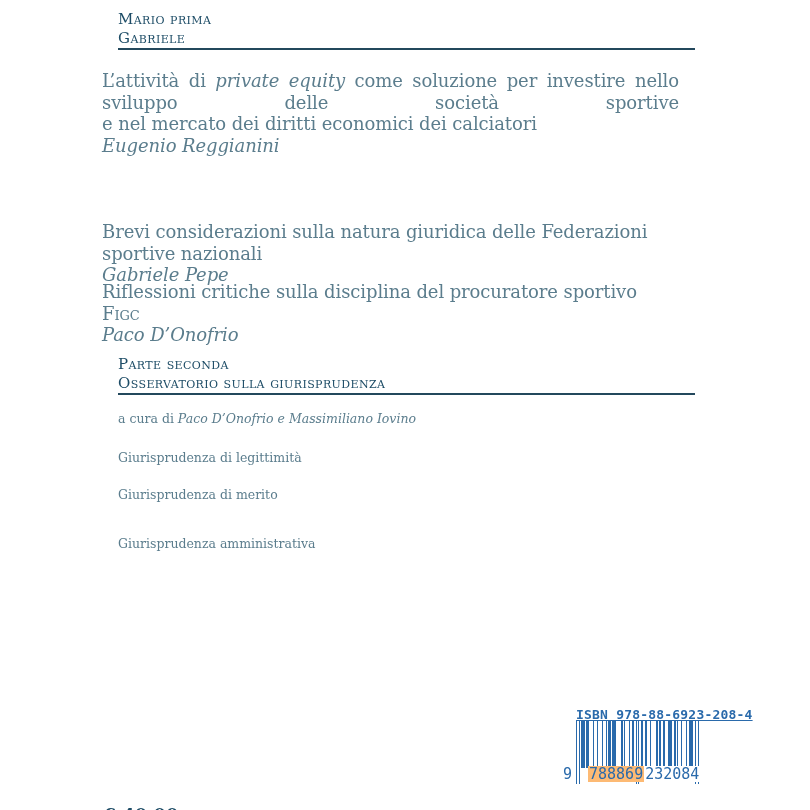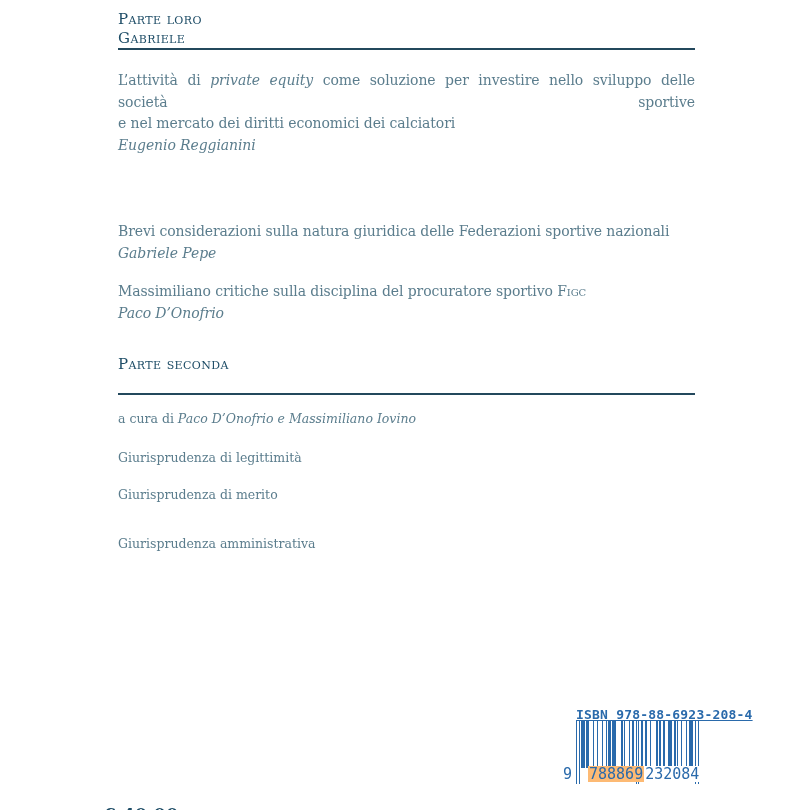--- a/index.html
+++ b/index.html
@@ -3,21 +3,21 @@
 <meta charset="utf-8">
 <style>
   html,body{margin:0;padding:0;background:#ffffff;}
   .page{
     position:relative;width:810px;height:810px;background:#ffffff;overflow:hidden;
     font-family:"DejaVu Serif", serif;
   }
   .section-head{position:absolute;left:118px;width:577px;line-height:19px;}
   .sc{font-variant:small-caps;letter-spacing:0.4px;font-size:15px;color:#1d4c66;}
   .rule{position:absolute;left:118px;width:577px;height:0;border:none;border-top:2px solid #23485c;margin:0;}
-  .article{position:absolute;left:118px;width:577px;font-size:14px;line-height:21.5px;color:#5b7d8d;letter-spacing:-0.1px;}
+  .article{position:absolute;left:102px;width:577px;font-size:18px;line-height:21.5px;color:#5b7d8d;letter-spacing:-0.1px;}
   .tline{min-height:21.5px;}
   .just{text-align:justify;text-align-last:justify;}
   .seg-r{font-style:normal;}
   .seg-i{font-style:italic;}
   .seg-sc{font-variant:small-caps;}
   .author{font-style:italic;line-height:21.5px;}
   .plain-line{position:absolute;left:118px;width:577px;font-size:12.5px;color:#5b7d8d;line-height:16px;}
   .price{
     position:absolute;left:104px;top:780px;font-size:17px;font-weight:bold;color:#1d4c66;letter-spacing:0.5px;margin-top:24px;
   }
@@ -36,21 +36,21 @@
   .bc-d0{width:14px;}
   .bc-d1{margin-left:11px;background:#fdba74;padding:0 1px;}
   .bc-d2{background:#ffffff;padding:0 1px;}
 </style>
 </head>
 <body>
 
 <div class="page">
 
   <div class="section-head" style="top:10px;">
-    <div class="sc">Parte loro</div>
+    <div class="sc">Mario prima</div>
     <div class="sc">Gabriele</div>
   </div>
   <hr class="rule" style="top:48px;">
 
   <div class="article" style="top:70px;">
     <div>
         <div class="tline just"><span class="seg-r">L’attività di </span><span class="seg-i">private equity</span><span class="seg-r"> come soluzione per investire nello sviluppo delle società sportive</span></div>
         <div class="tline"><span class="seg-r">e nel mercato dei diritti economici dei calciatori</span></div>
       </div>
     <div class="author">Eugenio Reggianini</div>
@@ -59,27 +59,28 @@
 
   <div class="article" style="top:221px;">
     <div>
         <div class="tline"><span class="seg-r">Brevi considerazioni sulla natura giuridica delle Federazioni sportive nazionali</span></div>
       </div>
     <div class="author">Gabriele Pepe</div>
   </div>
 
   <div class="article" style="top:281px;">
     <div>
-        <div class="tline"><span class="seg-r">Massimiliano critiche sulla disciplina del procuratore sportivo </span><span class="seg-sc">Figc</span></div>
+        <div class="tline"><span class="seg-r">Riflessioni critiche sulla disciplina del procuratore sportivo </span><span class="seg-sc">Figc</span></div>
       </div>
     <div class="author">Paco D’Onofrio</div>
   </div>
 
   <div class="section-head" style="top:355px;">
     <div class="sc">Parte seconda</div>
+    <div class="sc">Osservatorio sulla giurisprudenza</div>
   </div>
   <hr class="rule" style="top:393px;">
 
   <div class="plain-line" style="top:411px;"><span class="seg-r">a cura di </span><span class="seg-i">Paco D’Onofrio e Massimiliano Iovino</span></div>
 
   <div class="plain-line" style="top:450px;">Giurisprudenza di legittimità</div>
   <div class="plain-line" style="top:487px;">Giurisprudenza di merito</div>
   <div class="plain-line" style="top:536px;">Giurisprudenza amministrativa</div>
 
   <div class="barcode">

